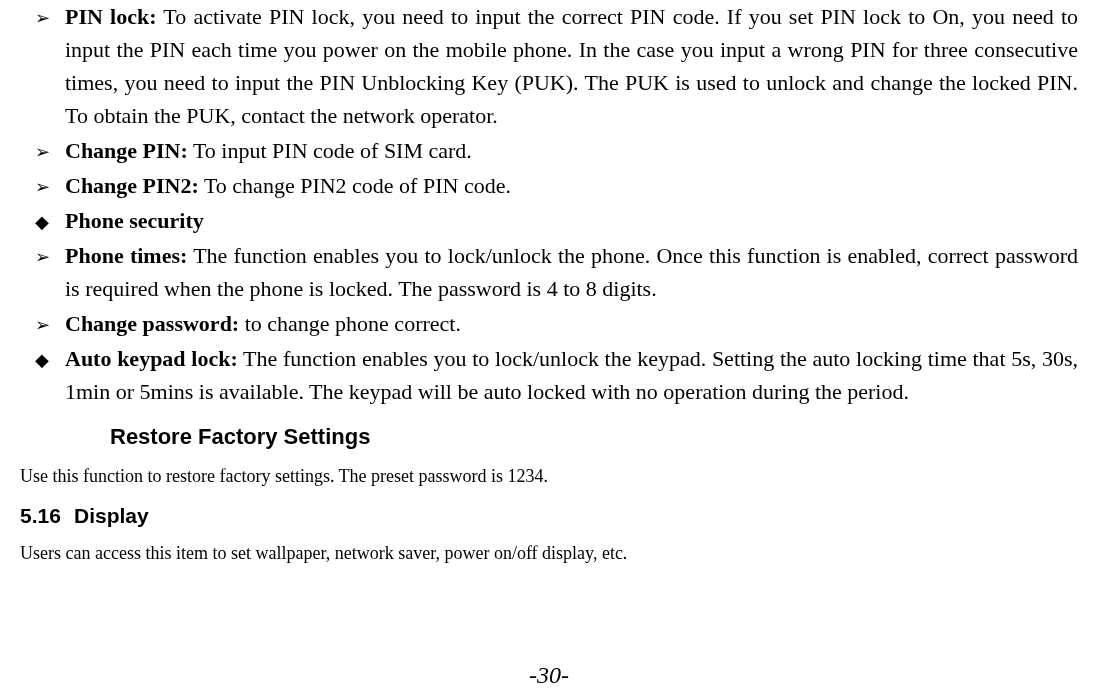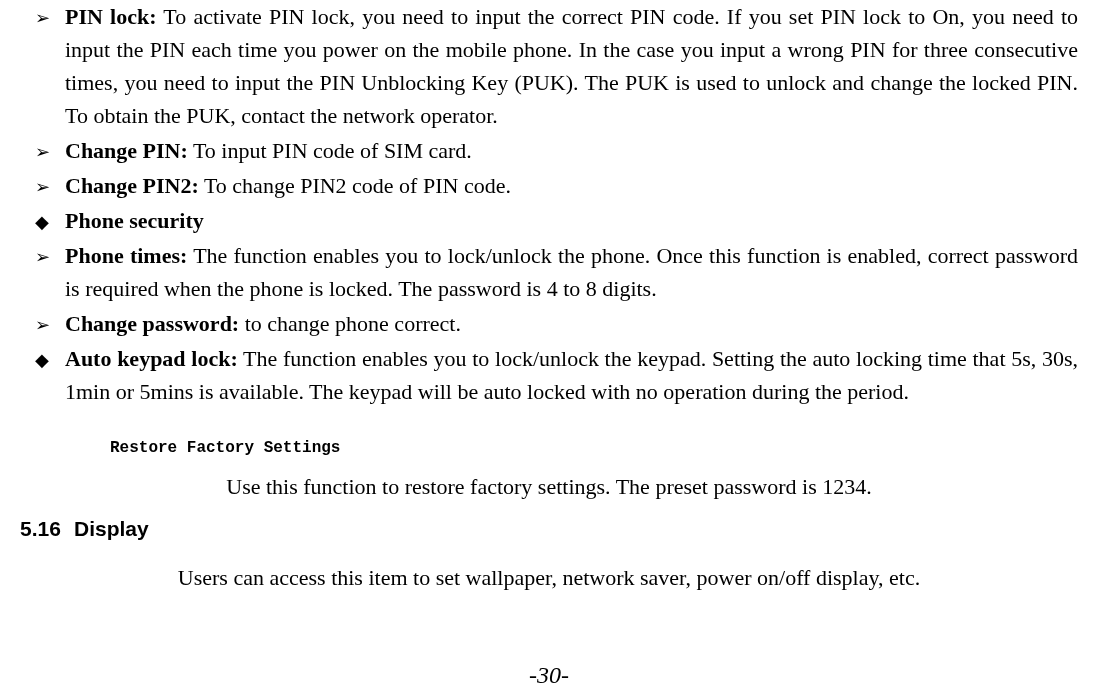--- a/index.html
+++ b/index.html
@@ -40,37 +40,36 @@
       font-size: 18px;
     }
     .diamond::before {
       content: "◆";
       font-size: 18px;
     }
     .bold-term {
       font-weight: bold;
     }
     .heading-restore {
-      font-family: Liberation Mono, monospace;
+      font-family: Liberation Sans, sans-serif;
       font-weight: bold;
-      font-size: 16px;
+      font-size: 22px;
       margin-left: 90px;
-      margin-top: 28px;
+      margin-top: 12px;
       margin-bottom: 10px;
     }
     .para {
-      font-size: 22px;
+      font-size: 18px;
       margin-bottom: 10px;
-      text-align: center;
     }
     .section-heading {
       font-family: Arial, Helvetica, sans-serif;
       font-weight: bold;
       font-size: 21px;
-      margin-bottom: 16px;
+      margin-bottom: 8px;
     }
     .sec-num {
       display: inline-block;
       width: 54px;
     }
     .page-number {
       position: absolute;
       bottom: 10px;
       left: 0;
       right: 0;

